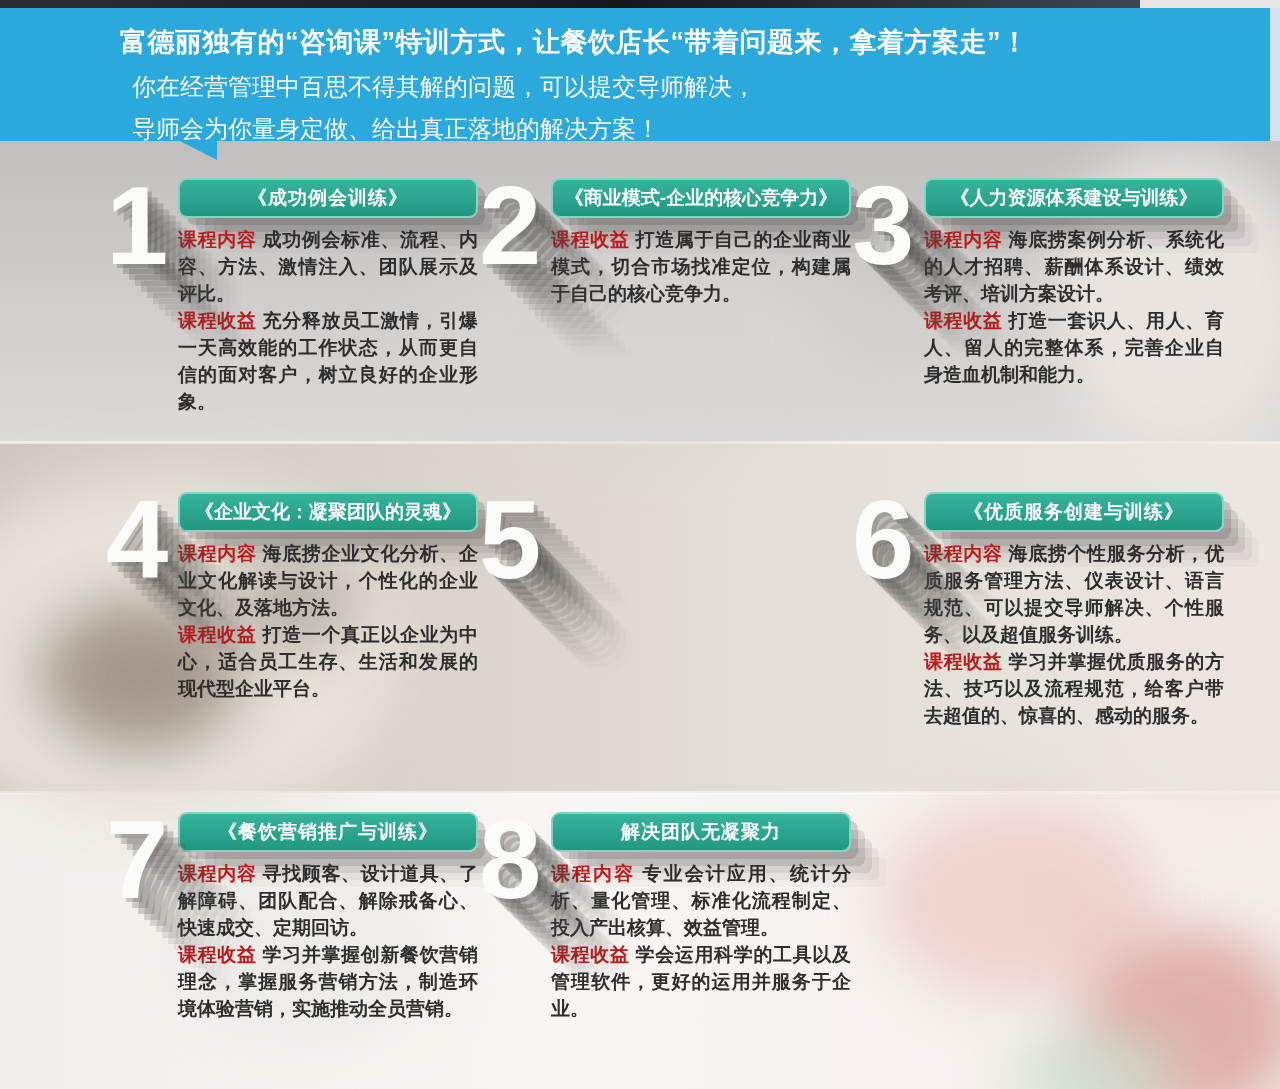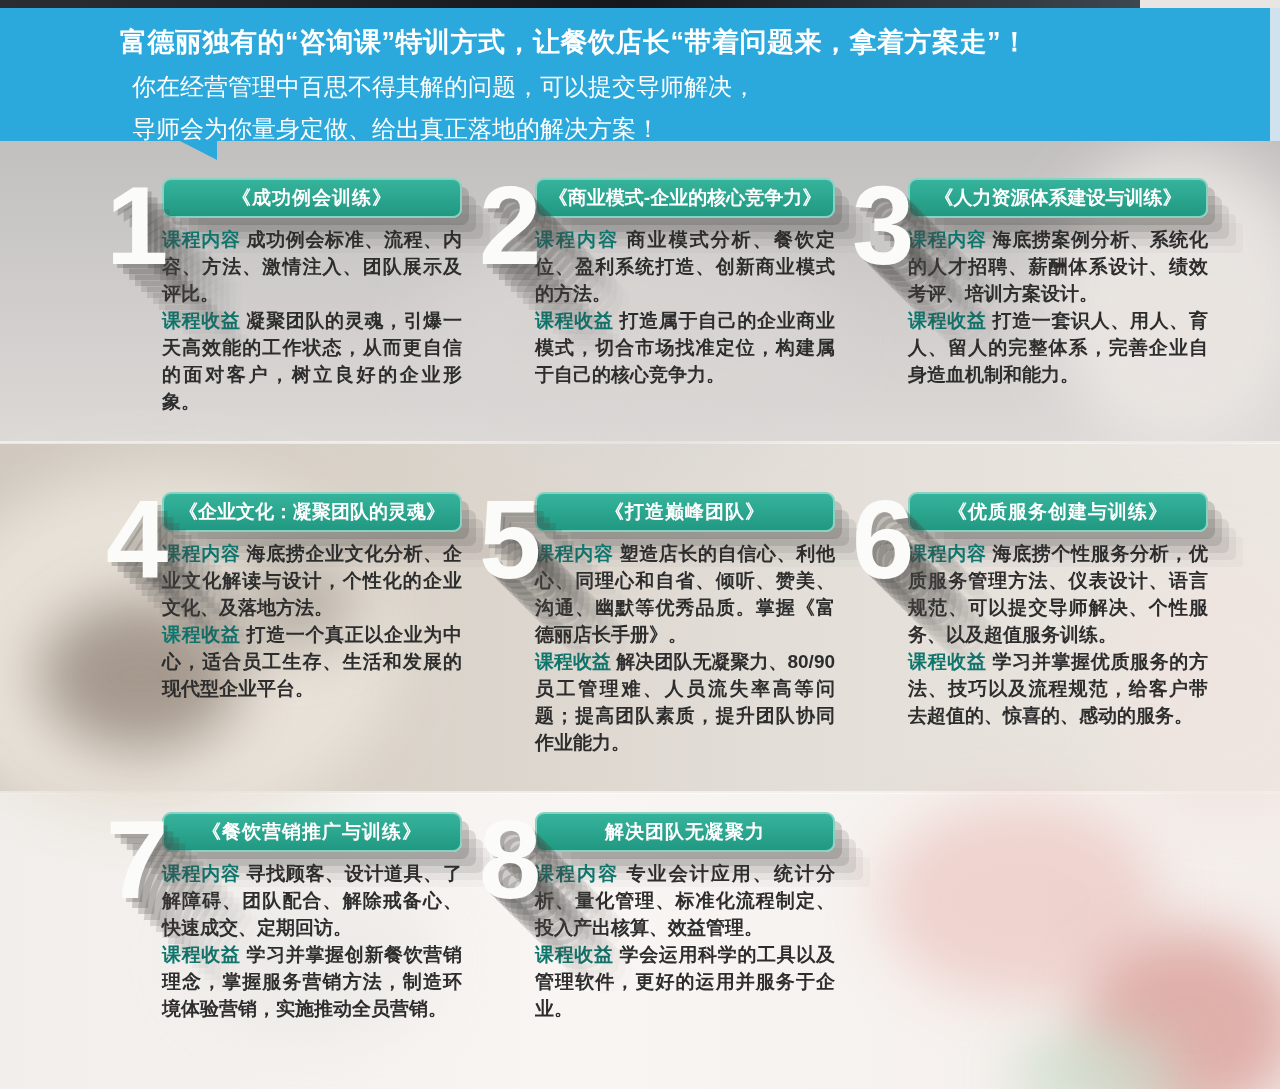--- a/index.html
+++ b/index.html
@@ -32,33 +32,33 @@
   .m-num{
     position:absolute;left:-6px;top:-8px;font-size:112px;line-height:1;font-weight:700;color:#fbfbfa;
     text-shadow:
       4px 4px 0 rgba(75,73,70,.26),10px 10px 0 rgba(75,73,70,.24),16px 16px 0 rgba(75,73,70,.22),
       22px 22px 0 rgba(75,73,70,.20),28px 28px 0 rgba(75,73,70,.17),34px 34px 0 rgba(75,73,70,.15),
       40px 40px 0 rgba(75,73,70,.13),46px 46px 0 rgba(75,73,70,.11),52px 52px 0 rgba(75,73,70,.095),
       58px 58px 0 rgba(75,73,70,.08),64px 64px 0 rgba(75,73,70,.065),70px 70px 0 rgba(75,73,70,.05),
       76px 76px 0 rgba(75,73,70,.04),82px 82px 0 rgba(75,73,70,.03),88px 88px 0 rgba(75,73,70,.02),
       94px 94px 0 rgba(75,73,70,.012);
   }
-  .m-body{margin-left:50px;width:300px;}
+  .m-body{margin-left:66px;width:300px;}
   .m-title{
     box-sizing:border-box;width:100%;height:40px;border-radius:9px;
     display:flex;align-items:center;justify-content:center;
     background:linear-gradient(180deg,#36b39c 0%,#219882 100%);
     border:2px solid #86d3c2;color:#ffffff;font-size:19px;font-weight:700;letter-spacing:1px;
     white-space:nowrap;margin-bottom:9px;
     box-shadow:8px 8px 0 -1px rgba(60,58,56,.20),16px 16px 0 -2px rgba(60,58,56,.14),
       24px 24px 0 -3px rgba(60,58,56,.10),32px 32px 0 -4px rgba(60,58,56,.06),
       40px 40px 0 -5px rgba(60,58,56,.03);
   }
   .m-text{margin:0;font-size:19px;line-height:1.42;font-weight:700;color:#2d2d2d;text-align:justify;}
-  .lbl{color:#0f766e;font-weight:700;}
+  .lbl{color:#b91c1c;font-weight:700;}
 </style>
 </head>
 <body>
 
 <div class="page">
 
   <div class="band band1"></div>
   <div class="band band2"></div>
   <div class="band band3"></div>
   <div class="seam" style="top:441px"></div>
@@ -84,29 +84,28 @@
       <p class="intro-line">导师会为你量身定做、给出真正落地的解决方案！</p>
     </div>
   </div>
   <div class="notch"></div>
 
   <div class="module" style="left:112px;top:178px">
     <div class="m-num">1</div>
     <div class="m-body">
       <div class="m-title">《成功例会训练》</div>
       <p class="m-text"><span class="lbl">课程内容</span> <span>成功例会标准、流程、内容、方法、激情注入、团队展示及评比。</span></p>
-      <p class="m-text"><span class="lbl">课程收益</span> <span>凝聚团队的灵魂，引爆一天高效能的工作状态，从而更自信的面对客户，树立良好的企业形象。</span></p>
+      <p class="m-text"><span class="lbl">课程收益</span> <span>充分释放员工激情，引爆一天高效能的工作状态，从而更自信的面对客户，树立良好的企业形象。</span></p>
     </div>
   </div>
 
   <div class="module" style="left:485px;top:178px">
     <div class="m-num">2</div>
     <div class="m-body">
       <div class="m-title" style="letter-spacing:0">《商业模式-企业的核心竞争力》</div>
-      <p class="m-text"><span class="lbl">课程内容</span> <span>商业模式分析、餐饮定位、盈利系统打造、创新商业模式的方法。</span></p>
       <p class="m-text"><span class="lbl">课程收益</span> <span>打造属于自己的企业商业模式，切合市场找准定位，构建属于自己的核心竞争力。</span></p>
     </div>
   </div>
 
   <div class="module" style="left:858px;top:178px">
     <div class="m-num">3</div>
     <div class="m-body">
       <div class="m-title" style="letter-spacing:0">《人力资源体系建设与训练》</div>
       <p class="m-text"><span class="lbl">课程内容</span> <span>海底捞案例分析、系统化的人才招聘、薪酬体系设计、绩效考评、培训方案设计。</span></p>
       <p class="m-text"><span class="lbl">课程收益</span> <span>打造一套识人、用人、育人、留人的完整体系，完善企业自身造血机制和能力。</span></p>
@@ -117,25 +116,20 @@
     <div class="m-num">4</div>
     <div class="m-body">
       <div class="m-title" style="letter-spacing:0">《企业文化：凝聚团队的灵魂》</div>
       <p class="m-text"><span class="lbl">课程内容</span> <span>海底捞企业文化分析、企业文化解读与设计，个性化的企业文化、及落地方法。</span></p>
       <p class="m-text"><span class="lbl">课程收益</span> <span>打造一个真正以企业为中心，适合员工生存、生活和发展的现代型企业平台。</span></p>
     </div>
   </div>
 
   <div class="module" style="left:485px;top:492px">
     <div class="m-num">5</div>
-    <div class="m-body">
-      <div class="m-title">《打造巅峰团队》</div>
-      <p class="m-text"><span class="lbl">课程内容</span> <span>塑造店长的自信心、利他心、同理心和自省、倾听、赞美、沟通、幽默等优秀品质。掌握《富德丽店长手册》。</span></p>
-      <p class="m-text"><span class="lbl">课程收益</span> <span>解决团队无凝聚力、80/90 员工管理难、人员流失率高等问题；提高团队素质，提升团队协同作业能力。</span></p>
-    </div>
   </div>
 
   <div class="module" style="left:858px;top:492px">
     <div class="m-num">6</div>
     <div class="m-body">
       <div class="m-title">《优质服务创建与训练》</div>
       <p class="m-text"><span class="lbl">课程内容</span> <span>海底捞个性服务分析，优质服务管理方法、仪表设计、语言规范、可以提交导师解决、个性服务、以及超值服务训练。</span></p>
       <p class="m-text"><span class="lbl">课程收益</span> <span>学习并掌握优质服务的方法、技巧以及流程规范，给客户带去超值的、惊喜的、感动的服务。</span></p>
     </div>
   </div>

